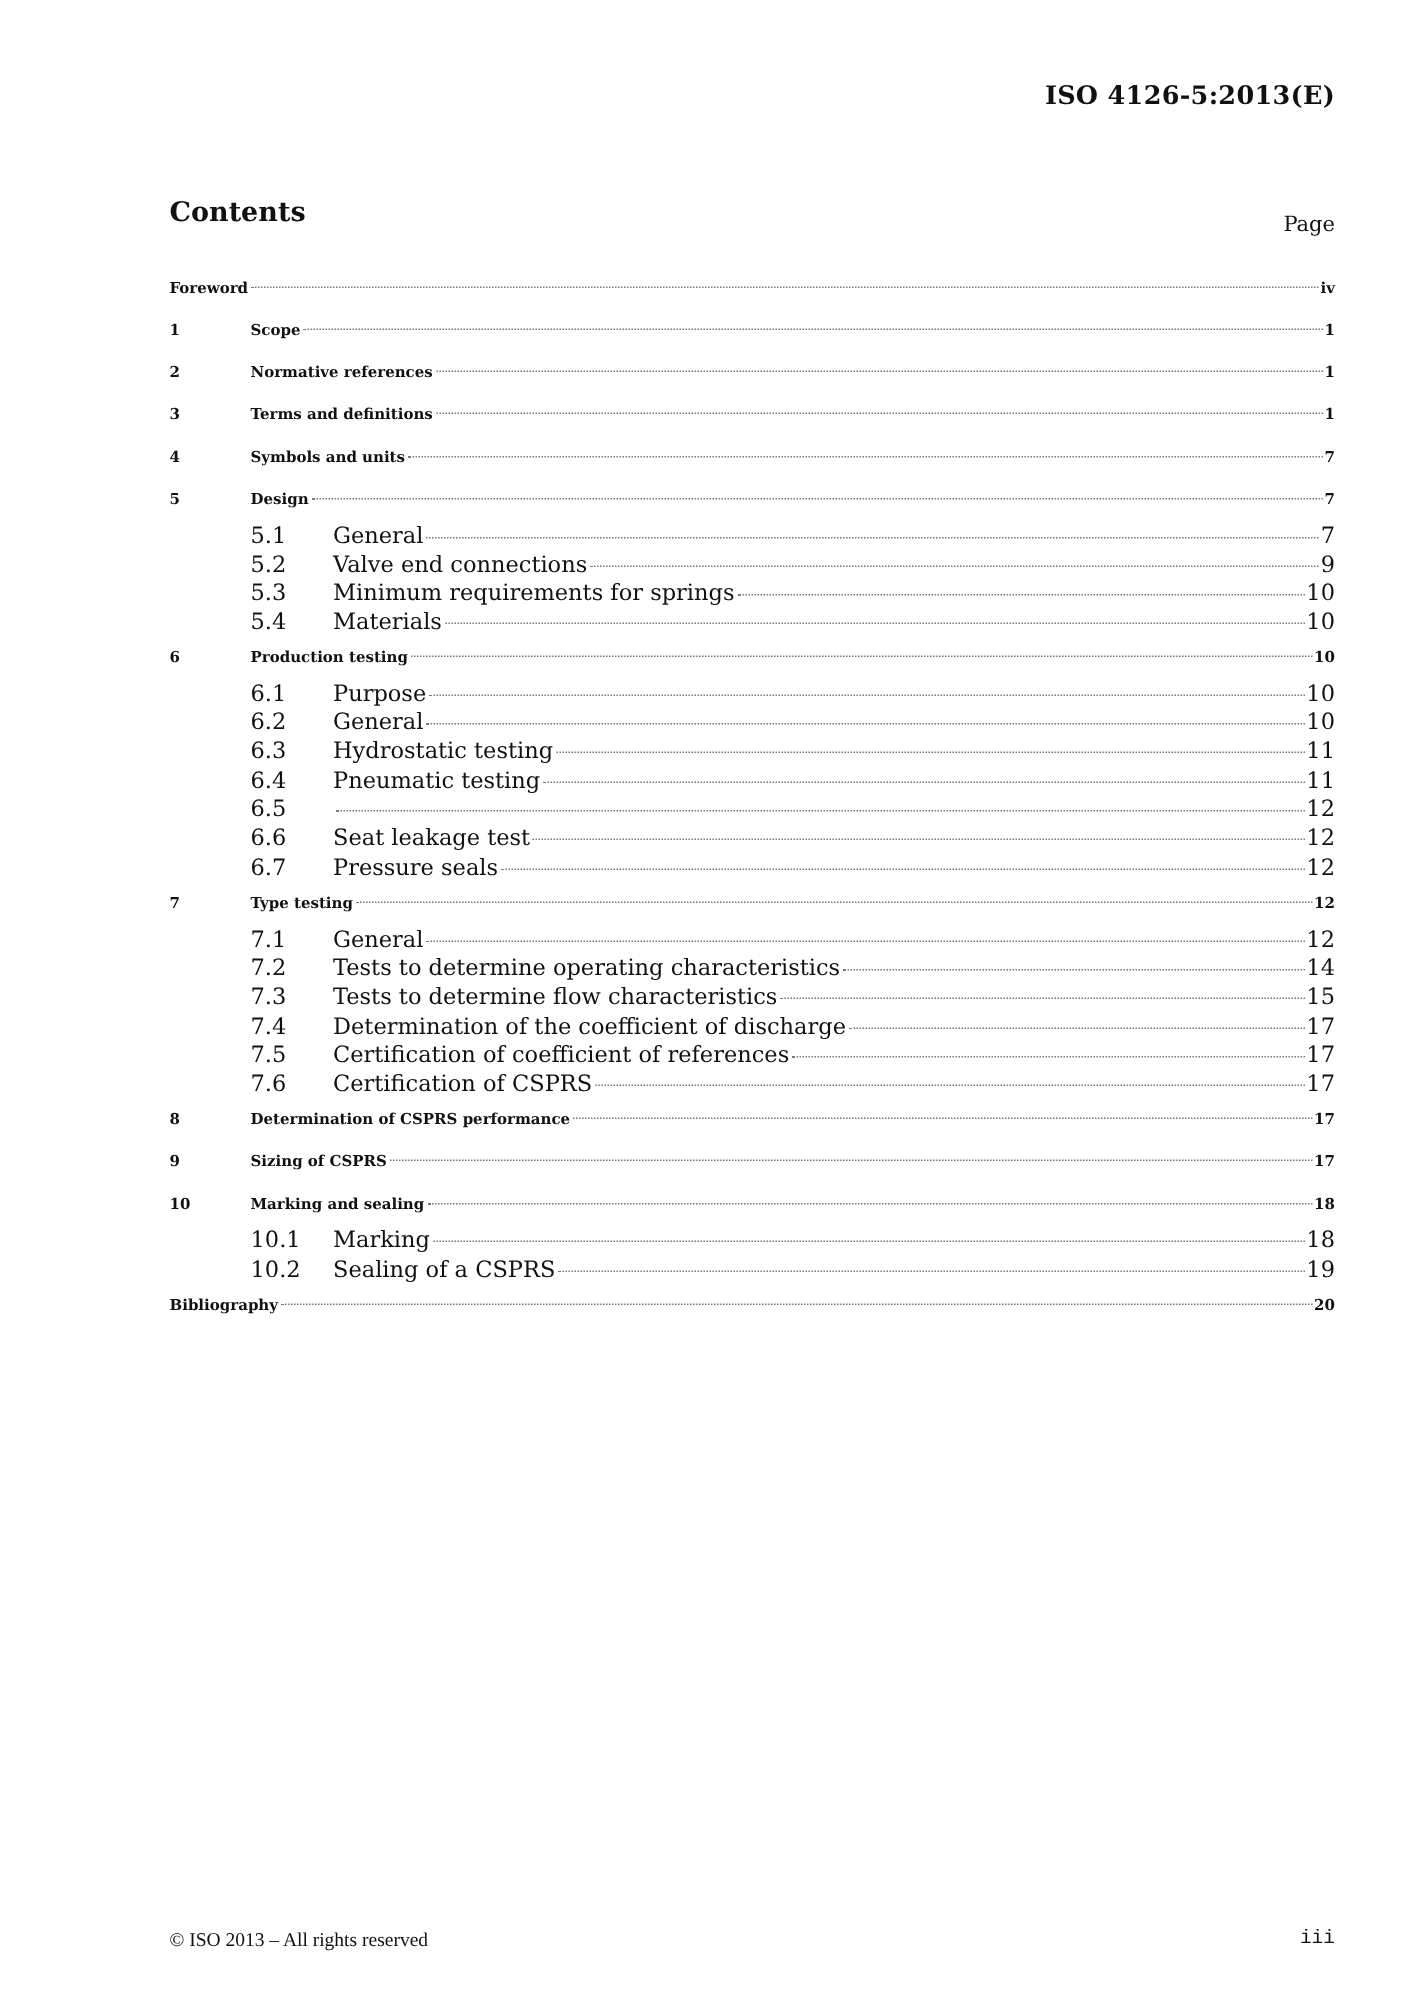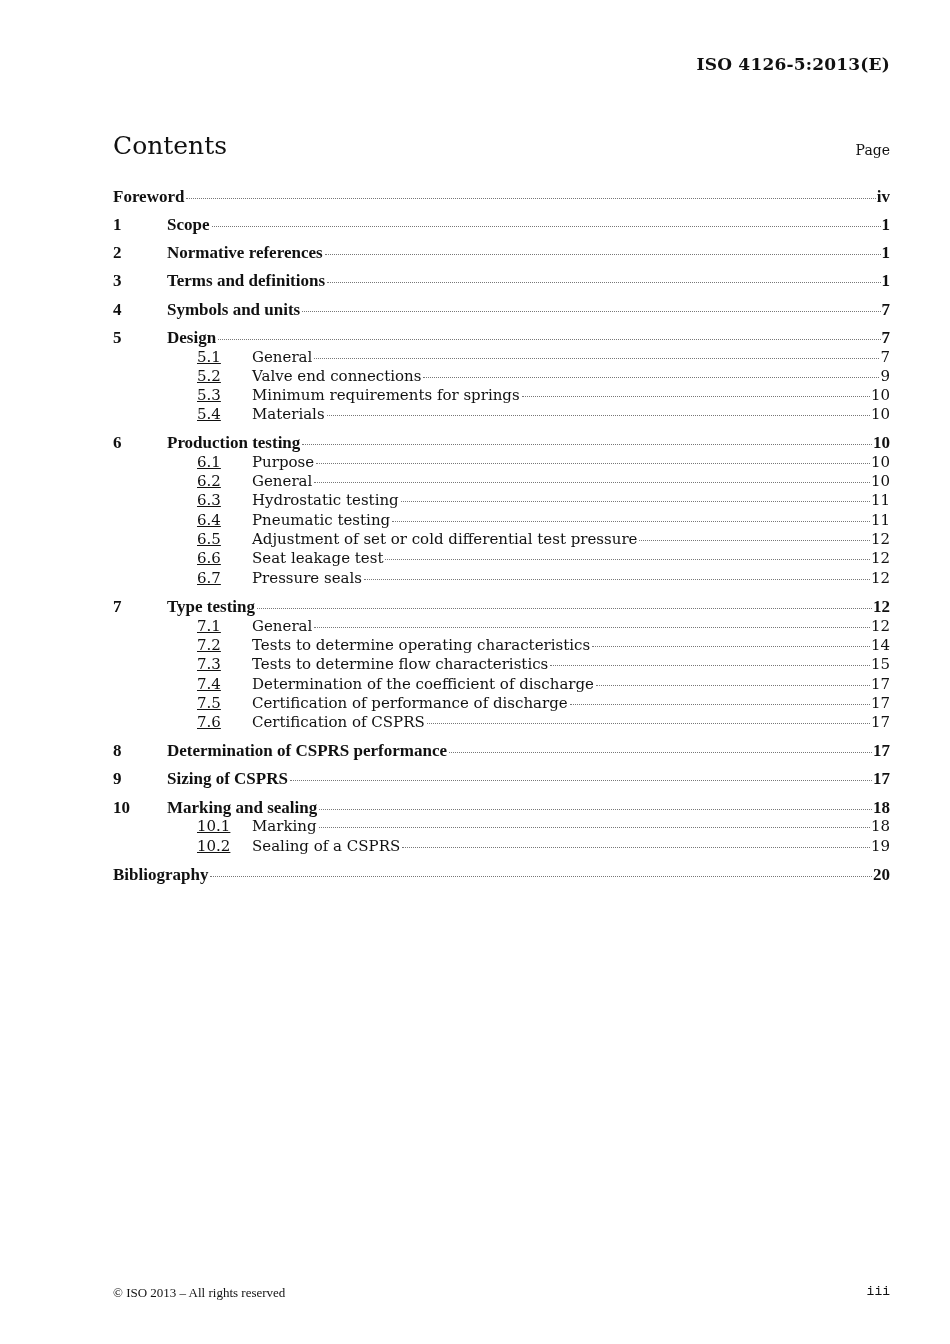--- a/index.html
+++ b/index.html
@@ -20,22 +20,22 @@
     top: 54px;
     right: 60px;
     font-weight: bold;
     font-size: 17px;
     letter-spacing: 0.2px;
   }
   .contents-title {
     position: absolute;
     top: 131px;
     left: 113px;
-    font-weight: normal;
-    font-size: 25px;
+    font-weight: bold;
+    font-size: 18px;
   }
   .page-col-label {
     position: absolute;
     top: 142px;
     right: 60px;
     font-size: 14px;
     text-align: center;
   }
   .toc {
     position: absolute;
@@ -46,37 +46,35 @@
   .toc-row {
     position: absolute;
     left: 0;
     width: 777px;
     display: flex;
     align-items: baseline;
     white-space: nowrap;
   }
   .toc-row.major {
     font-weight: bold;
-    font-size: 17px;
+    font-size: 10px;
     height: 22px;
-    font-family: Liberation Serif, serif;
   }
   .toc-row.minor {
     font-size: 15px;
     height: 19px;
   }
   .num-major {
     width: 54px;
     flex: 0 0 54px;
   }
   .num-minor {
-    margin-left: 84px;
+    margin-left: 54px;
     width: 55px;
     flex: 0 0 55px;
-    text-decoration: underline;
   }
   .title {
     flex: 0 0 auto;
   }
   .leader {
     flex: 1 1 auto;
     border-bottom: 1px dotted #777777;
     margin: 0 1px 0 2px;
     position: relative;
     top: -3px;
@@ -200,21 +198,20 @@
     <span class="pg">11</span>
   </div>
   <div class="toc-row minor" style="top:326px">
     <span class="num-minor">6.4</span>
     <span class="title">Pneumatic testing</span>
     <span class="leader"></span>
     <span class="pg">11</span>
   </div>
   <div class="toc-row minor" style="top:345px">
     <span class="num-minor">6.5</span>
-    <span class="title">Adjustment of set or cold differential test pressure</span>
     <span class="leader"></span>
     <span class="pg">12</span>
   </div>
   <div class="toc-row minor" style="top:364px">
     <span class="num-minor">6.6</span>
     <span class="title">Seat leakage test</span>
     <span class="leader"></span>
     <span class="pg">12</span>
   </div>
   <div class="toc-row minor" style="top:384px">
@@ -249,21 +246,21 @@
     <span class="pg">15</span>
   </div>
   <div class="toc-row minor" style="top:490px">
     <span class="num-minor">7.4</span>
     <span class="title">Determination of the coefficient of discharge</span>
     <span class="leader"></span>
     <span class="pg">17</span>
   </div>
   <div class="toc-row minor" style="top:509px">
     <span class="num-minor">7.5</span>
-    <span class="title">Certification of performance of discharge</span>
+    <span class="title">Certification of coefficient of references</span>
     <span class="leader"></span>
     <span class="pg">17</span>
   </div>
   <div class="toc-row minor" style="top:528px">
     <span class="num-minor">7.6</span>
     <span class="title">Certification of CSPRS</span>
     <span class="leader"></span>
     <span class="pg">17</span>
   </div>
 

